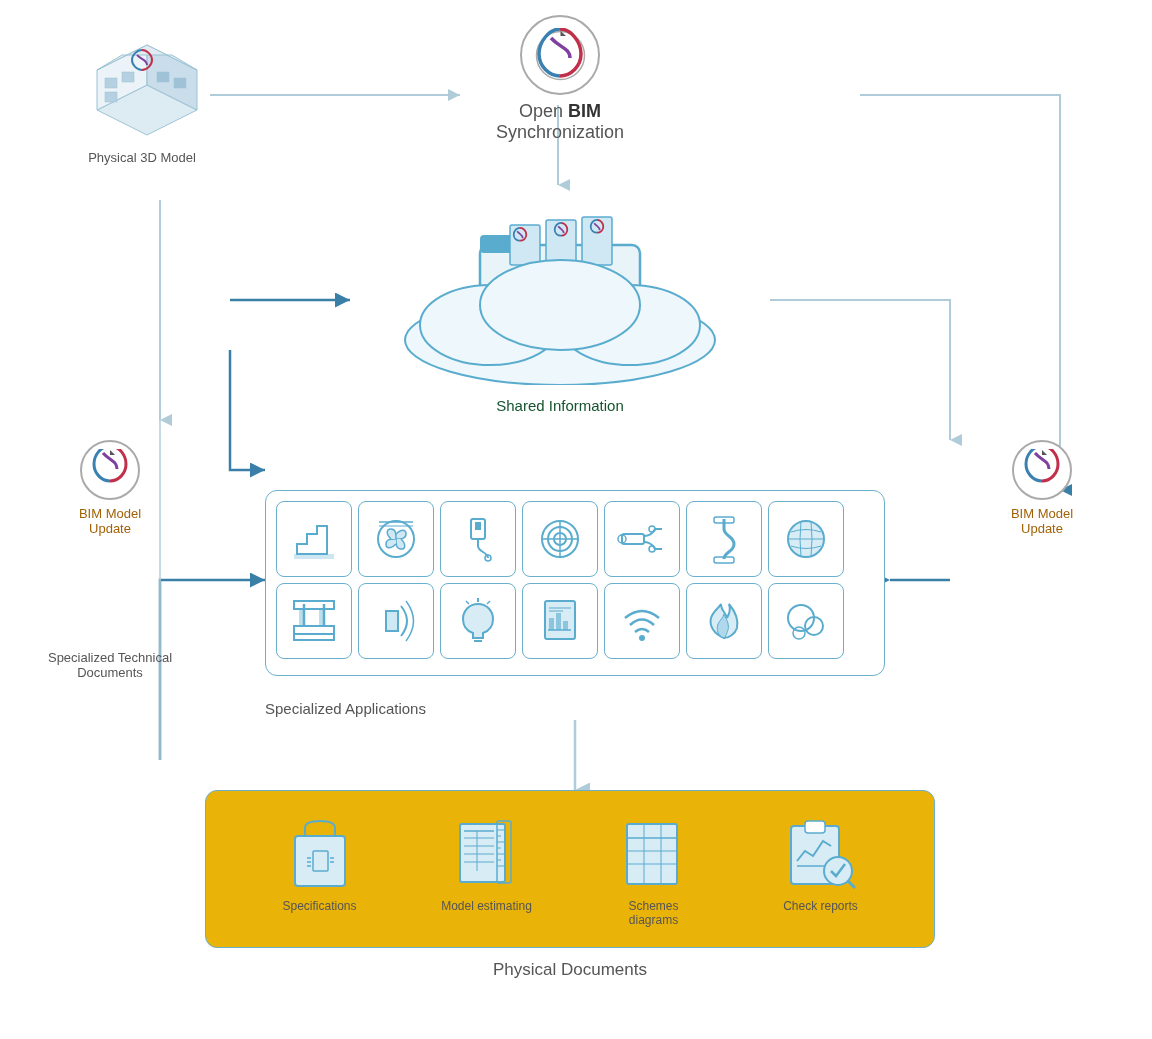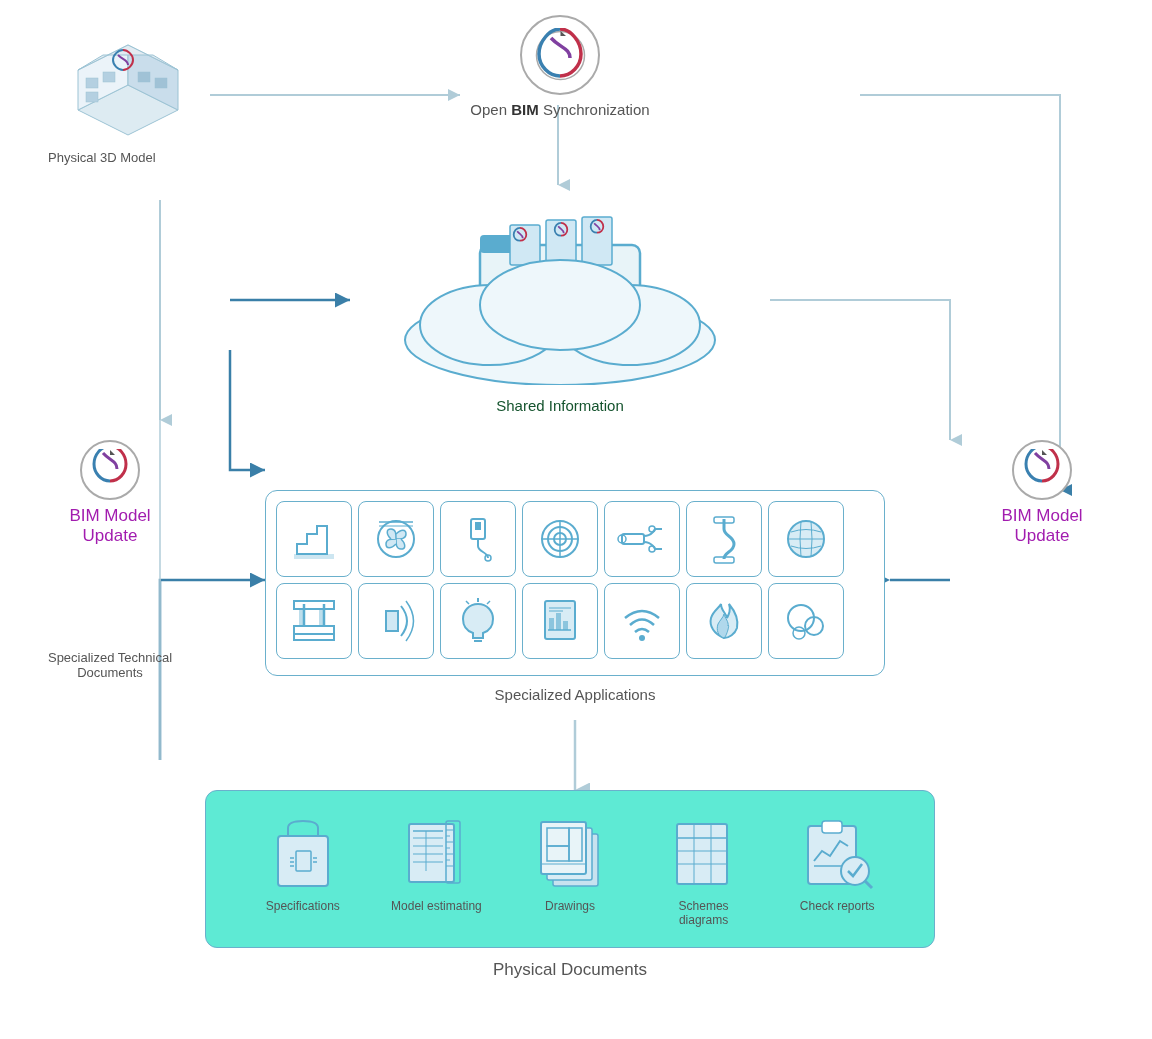--- a/index.html
+++ b/index.html
@@ -14,36 +14,36 @@
 
     .diagram-container {
       width: 1152px;
       height: 1039px;
       position: relative;
     }
 
     
     .physical-model {
       position: absolute;
-      left: 48px;
+      left: 62px;
       top: 30px;
-      text-align: left;
+      text-align: center;
       width: 160px;
     }
 
     .bim-sync {
       position: absolute;
       left: 460px;
       top: 15px;
       text-align: center;
       width: 200px;
     }
 
     .bim-sync-label {
-      font-size: 15px;
+      font-size: 18px;
       color: #555;
       margin-top: 6px;
     }
 
     .bim-sync-label strong {
       font-weight: 700;
       color: #333;
     }
 
     
@@ -101,22 +101,22 @@
 
     .bim-update-right {
       position: absolute;
       right: 55px;
       top: 440px;
       text-align: center;
       width: 110px;
     }
 
     .bim-update-label {
-      font-size: 17px;
-      color: #a21caf;
+      font-size: 13px;
+      color: #a16207;
       margin-top: 6px;
     }
 
     .incorporate-label {
       position: absolute;
       left: 40px;
       top: 650px;
       text-align: center;
       width: 140px;
       font-size: 13px;
@@ -149,39 +149,39 @@
       height: 76px;
       border: 1.5px solid #6ab0cc;
       border-radius: 8px;
       display: flex;
       align-items: center;
       justify-content: center;
       background: #fff;
     }
 
     .specialized-label {
-      text-align: center;
+      text-align: left;
       font-size: 15px;
       color: #555;
-      margin-top: 10px;
+      margin-top: 24px;
     }
 
     
     .tech-docs-section {
       position: absolute;
       left: 205px;
       top: 790px;
       width: 730px;
     }
 
     .tech-docs-border {
       border: 1.5px solid #6ab0cc;
       border-radius: 12px;
       padding: 20px 30px;
-      background: #5eead4;
+      background: #eab308;
       display: flex;
       justify-content: space-around;
       align-items: flex-start;
     }
 
     .tech-doc-item {
       text-align: center;
       width: 110px;
     }
 
@@ -573,36 +573,20 @@
             <line x1="12" y1="30" x2="42" y2="30" stroke="#5aaccf" stroke-width="1"></line>
             <line x1="12" y1="38" x2="42" y2="38" stroke="#5aaccf" stroke-width="1"></line>
             <line x1="12" y1="46" x2="42" y2="46" stroke="#5aaccf" stroke-width="1"></line>
             <line x1="25" y1="15" x2="25" y2="55" stroke="#5aaccf" stroke-width="1"></line>
             <line x1="12" y1="15" x2="42" y2="15" stroke="#5aaccf" stroke-width="1.5"></line>
           </svg>
         </div>
         <div class="tech-doc-label">Model estimating</div>
       </div>
 
-      <div class="tech-doc-item">
-        <div class="tech-doc-icon">
-          <svg width="70" height="75" viewBox="0 0 70 75">
-
-            <rect x="18" y="18" width="45" height="52" rx="2" fill="#c8e2ef" stroke="#5aaccf" stroke-width="1.5"></rect>
-            <rect x="12" y="12" width="45" height="52" rx="2" fill="#d8ecf5" stroke="#5aaccf" stroke-width="1.5"></rect>
-            <rect x="6" y="6" width="45" height="52" rx="2" fill="#e8f4f8" stroke="#5aaccf" stroke-width="2"></rect>
-
-            <rect x="12" y="12" width="22" height="18" fill="none" stroke="#5aaccf" stroke-width="1.5"></rect>
-            <rect x="12" y="30" width="22" height="15" fill="none" stroke="#5aaccf" stroke-width="1.5"></rect>
-            <rect x="34" y="12" width="13" height="33" fill="none" stroke="#5aaccf" stroke-width="1.5"></rect>
-            <line x1="6" y1="48" x2="51" y2="48" stroke="#5aaccf" stroke-width="1"></line>
-          </svg>
-        </div>
-        <div class="tech-doc-label">Drawings</div>
-      </div>
 
       <div class="tech-doc-item">
         <div class="tech-doc-icon">
           <svg width="70" height="75" viewBox="0 0 70 75">
             <rect x="8" y="8" width="50" height="60" rx="2" fill="#d8ecf5" stroke="#5aaccf" stroke-width="2"></rect>
 
             <line x1="8" y1="22" x2="58" y2="22" stroke="#5aaccf" stroke-width="1.5"></line>
             <line x1="25" y1="8" x2="25" y2="68" stroke="#5aaccf" stroke-width="1"></line>
             <line x1="42" y1="8" x2="42" y2="68" stroke="#5aaccf" stroke-width="1"></line>
             <line x1="8" y1="35" x2="58" y2="35" stroke="#5aaccf" stroke-width="1"></line>

